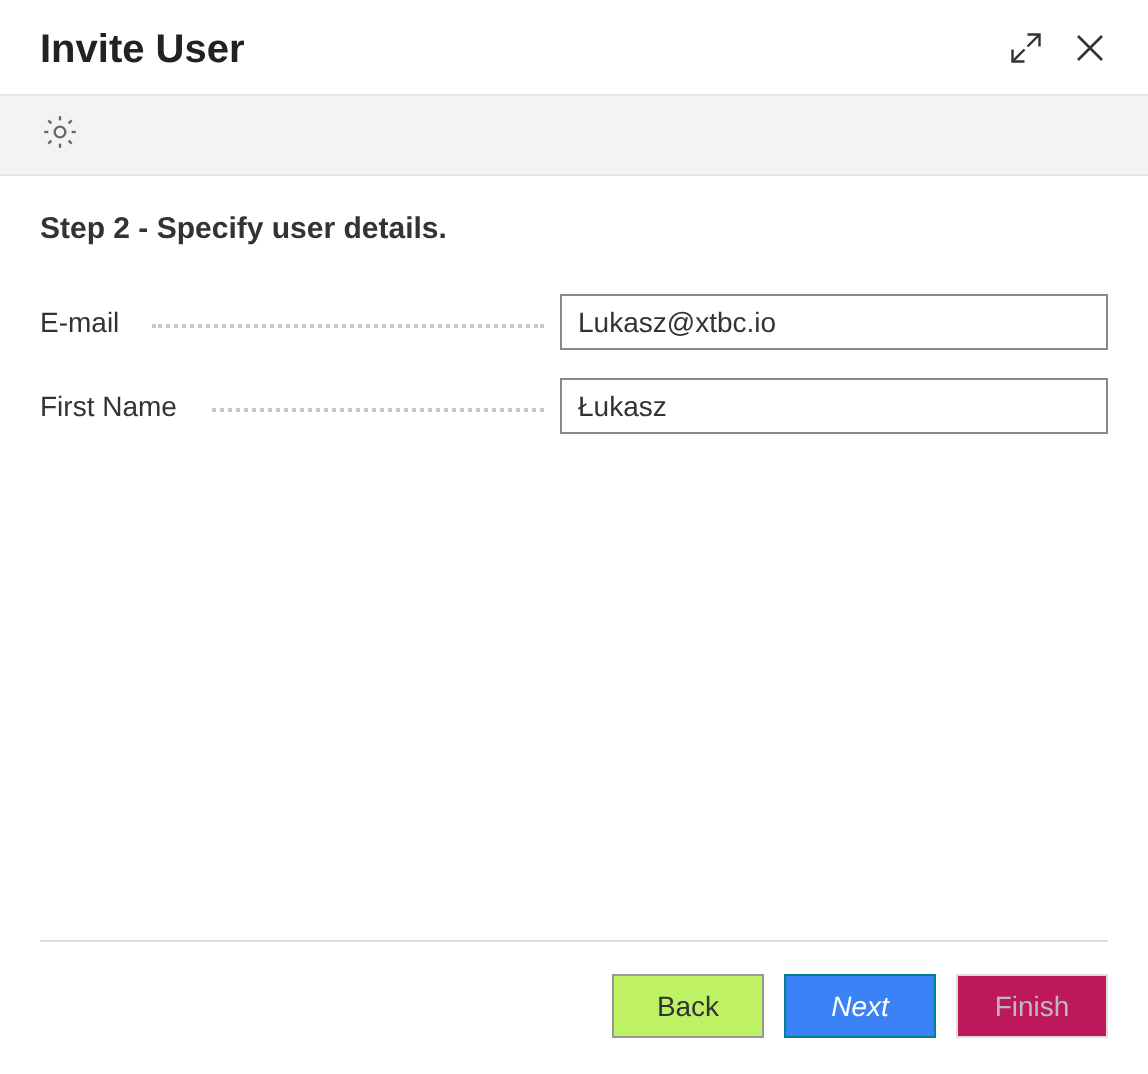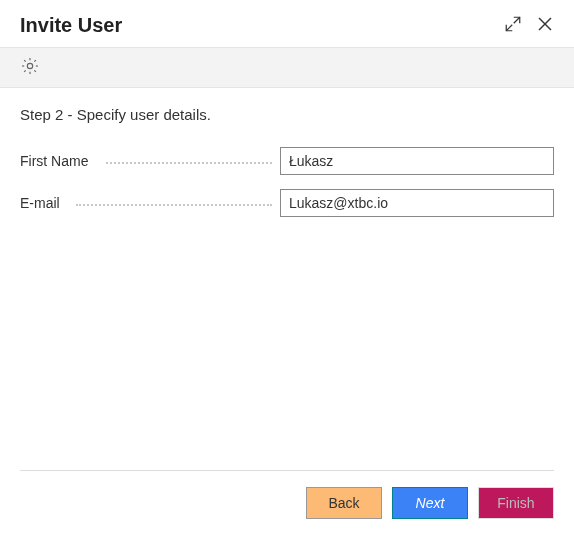--- a/index.html
+++ b/index.html
@@ -56,20 +56,21 @@
     .content {
       flex: 1;
       padding: 18px 20px 0 20px;
       display: flex;
       flex-direction: column;
     }
     .step-text {
       color: #333;
       margin-bottom: 24px;
       font-size: 15px;
+      font-weight: bold;
     }
     .form-row {
       display: flex;
       align-items: center;
       margin-bottom: 14px;
     }
     .form-label {
       width: 260px;
       color: #333;
       position: relative;
@@ -105,21 +106,21 @@
       gap: 10px;
       padding: 16px 20px 18px 20px;
     }
     .btn {
       min-width: 76px;
       height: 32px;
       font-size: 14px;
       font-family: inherit;
       cursor: pointer;
       border: 1px solid #999;
-      background: #fdba74;
+      background: #bef264;
       color: #333;
     }
     .btn-primary {
       background: #3b82f6;
       border-color: #00838f;
       color: #fff;
       font-style: italic;
     }
     .btn-disabled {
       background: #be185d;
@@ -166,27 +167,27 @@
         <path d="M19 5 L17.2 6.8"></path>
           <path d="M6.8 17.2 L5 19"></path>
       </svg>
     </span>
   </div>
 
   <div class="content">
     <div class="step-text">Step 2 - Specify user details.</div>
 
     <div class="form-row">
+      <div class="form-label" style="--dots-left:56px">E-mail</div>
+      <input class="form-input" type="text" value="Lukasz@xtbc.io" style="">
+    </div>
+
+    <div class="form-row">
       <div class="form-label" style="--dots-left:86px">First Name</div>
       <input class="form-input" type="text" value="Łukasz" style="">
-    </div>
-
-    <div class="form-row">
-      <div class="form-label" style="--dots-left:56px">E-mail</div>
-      <input class="form-input" type="text" value="Lukasz@xtbc.io" style="">
     </div>
 
     <div class="form-row">
     </div>
 
     <div class="spacer"></div>
   </div>
 
   <hr class="divider">
 

